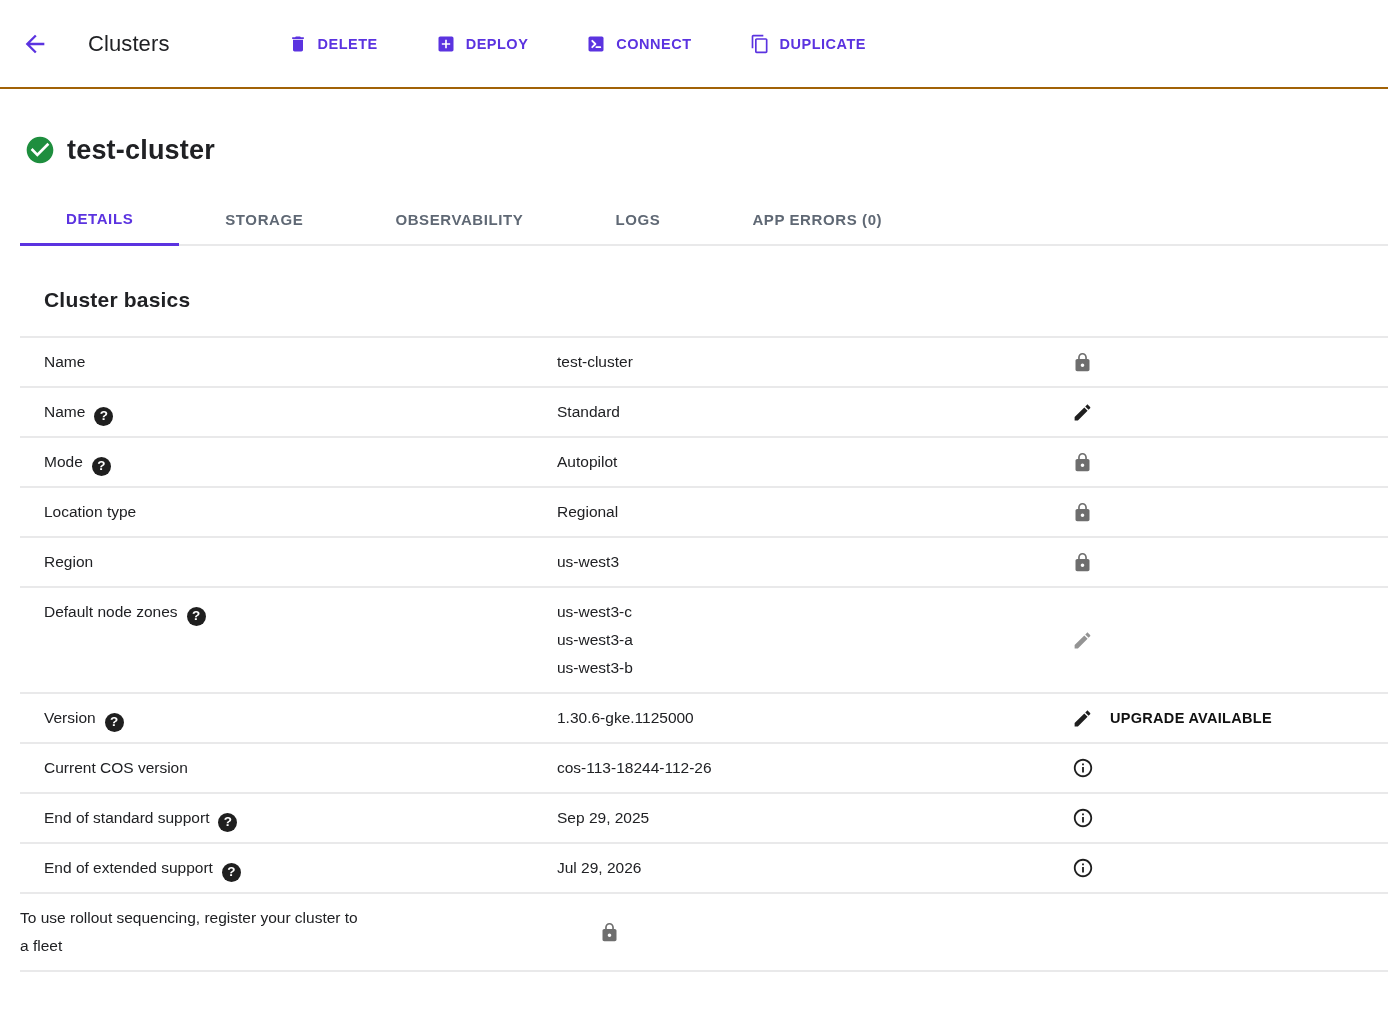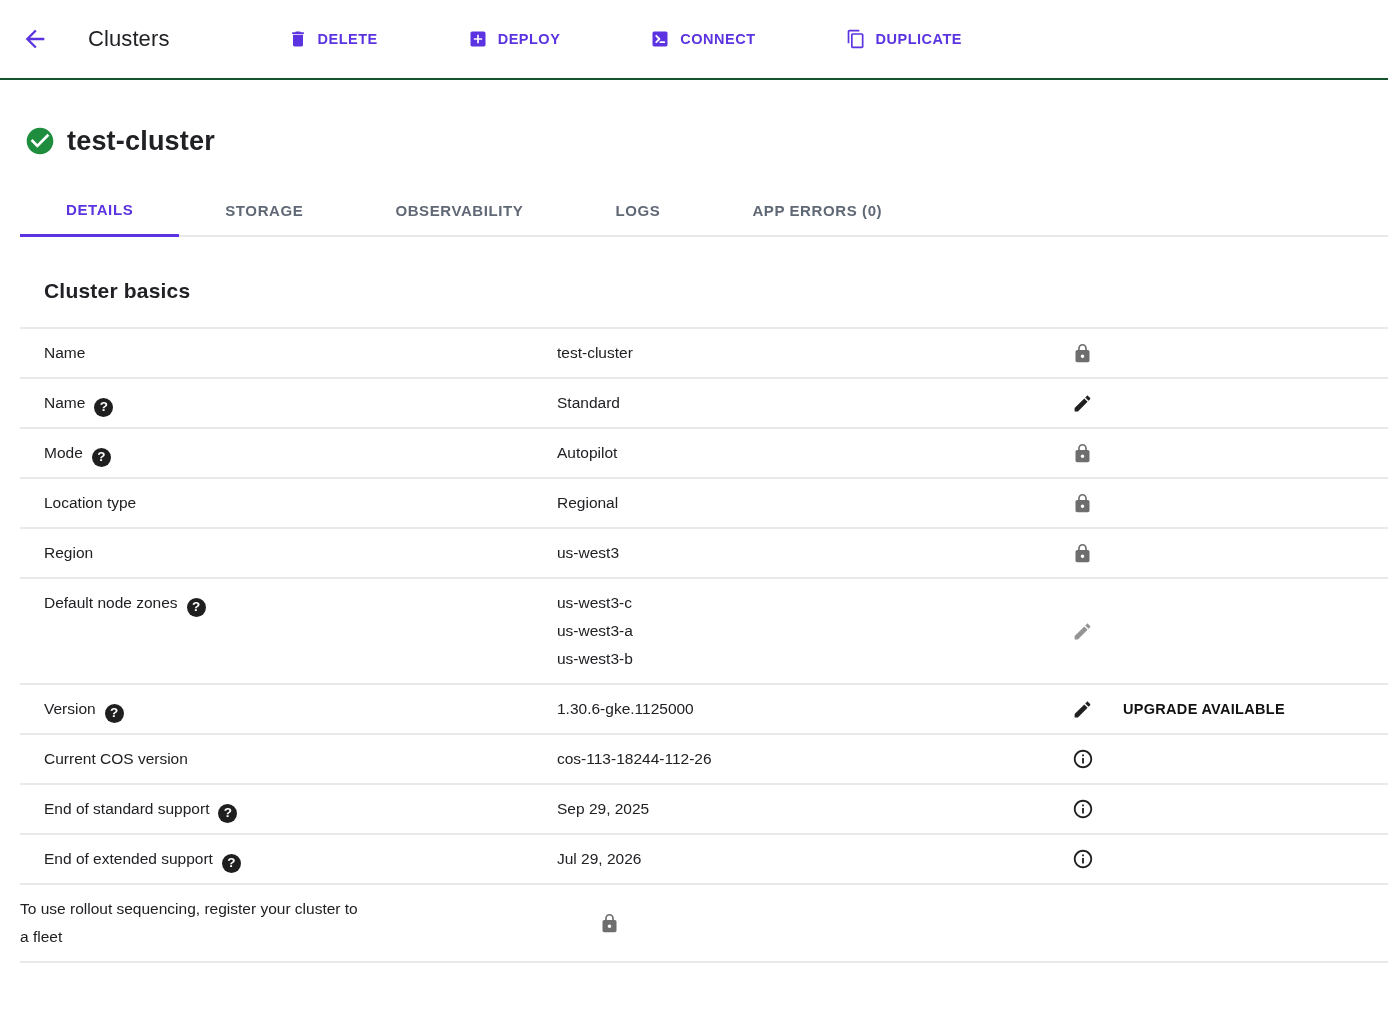--- a/index.html
+++ b/index.html
@@ -19,26 +19,26 @@
   }
   svg.icon{display:block;flex:none;}
   .ic-accent{fill:var(--accent);}
   .ic-dark{fill:#1f1f1f;}
   .ic-gray{fill:var(--icon-gray);}
   .ic-disabled{fill:var(--icon-disabled);}
   .ic-green{fill:var(--green);}
 
   
   .topbar{
-    display:flex;align-items:center;height:80px;padding-left:14px;
-    border-bottom:2px solid #14532d;
+    display:flex;align-items:center;height:89px;padding-left:14px;
+    border-bottom:2px solid #a16207;
   }
   .back-btn{width:42px;height:42px;display:flex;align-items:center;justify-content:center;cursor:pointer;border-radius:50%;}
   .topbar-title{font-size:22px;margin-left:32px;letter-spacing:.1px;}
-  .header-actions{display:flex;margin-left:118px;gap:90px;}
+  .header-actions{display:flex;margin-left:118px;gap:58px;}
   .action-btn{
     display:flex;align-items:center;gap:10px;cursor:pointer;
     color:var(--accent);font-size:14.5px;font-weight:700;letter-spacing:.5px;
   }
 
   
   .cluster-head{display:flex;align-items:center;gap:11px;margin:45px 0 0 24px;}
   .cluster-name{font-size:27px;font-weight:700;margin:0;letter-spacing:.2px;}
 
   
@@ -57,21 +57,21 @@
   .section-title{font-size:21px;font-weight:700;margin:42px 0 24px 44px;letter-spacing:.2px;}
   .kv-table{margin:0 0 0 20px;border-top:2px solid var(--sep);}
   .row{
     display:grid;grid-template-columns:537px 473px 1fr;
     border-bottom:2px solid var(--sep);
   }
   .cell{padding:10px 0;font-size:15.5px;line-height:28px;}
   .cell.label{padding-left:24px;align-self:start;}
   .cell.value{align-self:start;}
   .cell.action{
-    align-self:center;display:flex;align-items:center;gap:30px;
+    align-self:center;display:flex;align-items:center;gap:17px;
     padding-left:42px;
   }
   .help{
     display:inline-flex;width:19px;height:19px;border-radius:50%;
     background:#1f1f1f;color:#fff;font-size:13.5px;font-weight:700;
     align-items:center;justify-content:center;margin-left:9px;
     vertical-align:-3px;cursor:pointer;
   }
   .action-label{font-size:14.5px;font-weight:700;letter-spacing:.3px;color:#111;white-space:nowrap;cursor:pointer;}
 </style>

